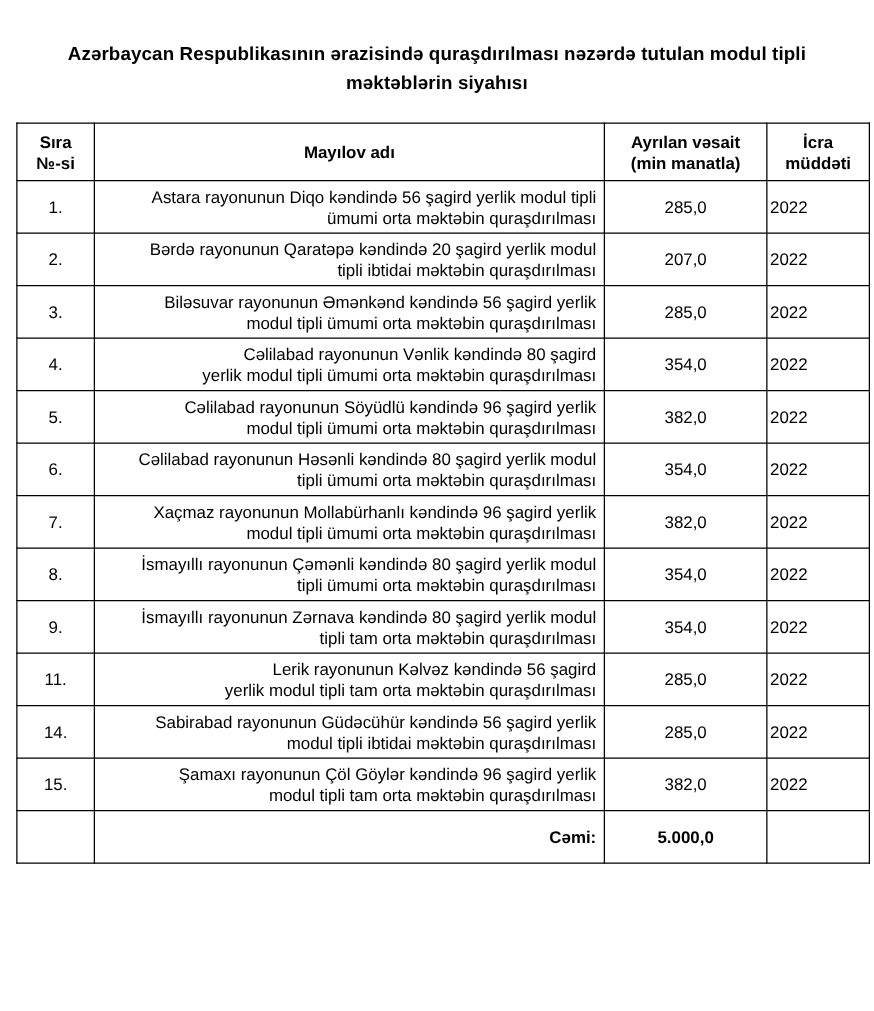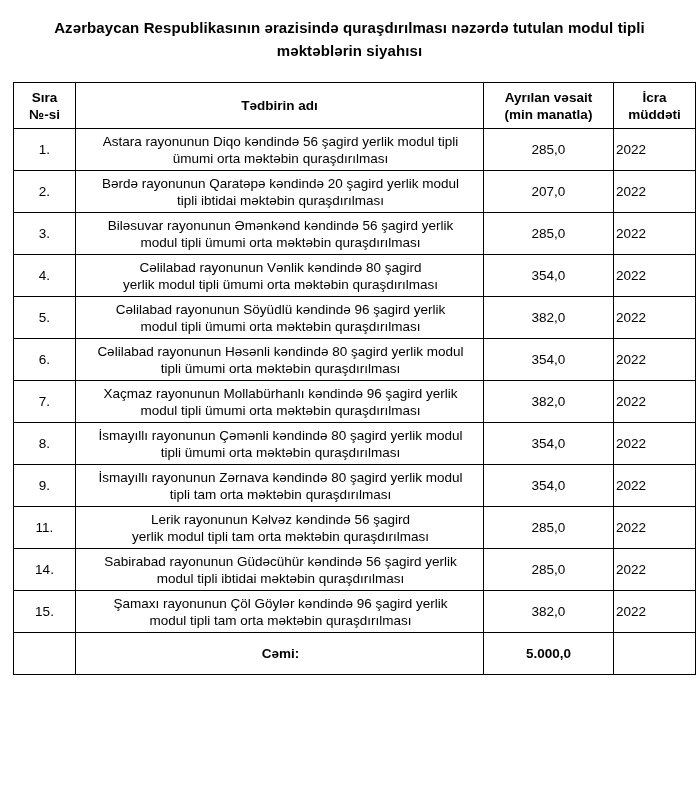--- a/index.html
+++ b/index.html
@@ -6,21 +6,21 @@
   html, body {
     width: 699px;
     background: #ffffff;
     color: #000000;
     font-family: "Liberation Sans", "DejaVu Sans", sans-serif;
   }
   .doc {
     width: 699px;
     height: 809px;
     background: #ffffff;
-    padding-top: 16px;
+    padding-top: 32px;
     overflow: hidden;
   }
   .doc-title {
     font-size: 15px;
     font-weight: bold;
     text-align: center;
     line-height: 23px;
     white-space: pre-line;
     margin: 0 30px;
     letter-spacing: 0.1px;
@@ -43,21 +43,21 @@
   }
   .schools th {
     font-weight: bold;
     text-align: center;
     white-space: pre-line;
     height: 46px;
     padding: 4px 2px;
   }
   .schools tbody tr { height: 42px; }
   td.cell-num   { text-align: center; padding: 2px; }
-  td.cell-name  { text-align: center; white-space: pre-line; padding: 3px 6px 3px 8px; }
+  td.cell-name  { text-align: right; white-space: pre-line; padding: 3px 6px 3px 8px; }
   td.cell-amount{ text-align: center; padding: 2px; }
   td.cell-term  { text-align: left; padding: 2px; }
   tr.total-row  { height: 30px; margin-top: 47px; }
   tr.total-row td.cell-name  { font-weight: bold; }
   tr.total-row td.cell-amount{ font-weight: bold; }
 </style>
 </head>
 <body>
 
 <div class="doc">
@@ -68,21 +68,21 @@
     <colgroup>
       <col class="c-num">
         <col class="c-name">
         <col class="c-amount">
         <col class="c-term">
     </colgroup>
     <thead>
       <tr>
         <th>Sıra
 №-si</th>
-        <th>Tədbirin adı</th>
+        <th>Mayılov adı</th>
         <th>Ayrılan vəsait
 (min manatla)</th>
         <th>İcra
 müddəti</th>
       </tr>
     </thead>
     <tbody>
       <tr>
         <td class="cell-num">1.</td>
         <td class="cell-name">Astara rayonunun Diqo kəndində 56 şagird yerlik modul tipli

